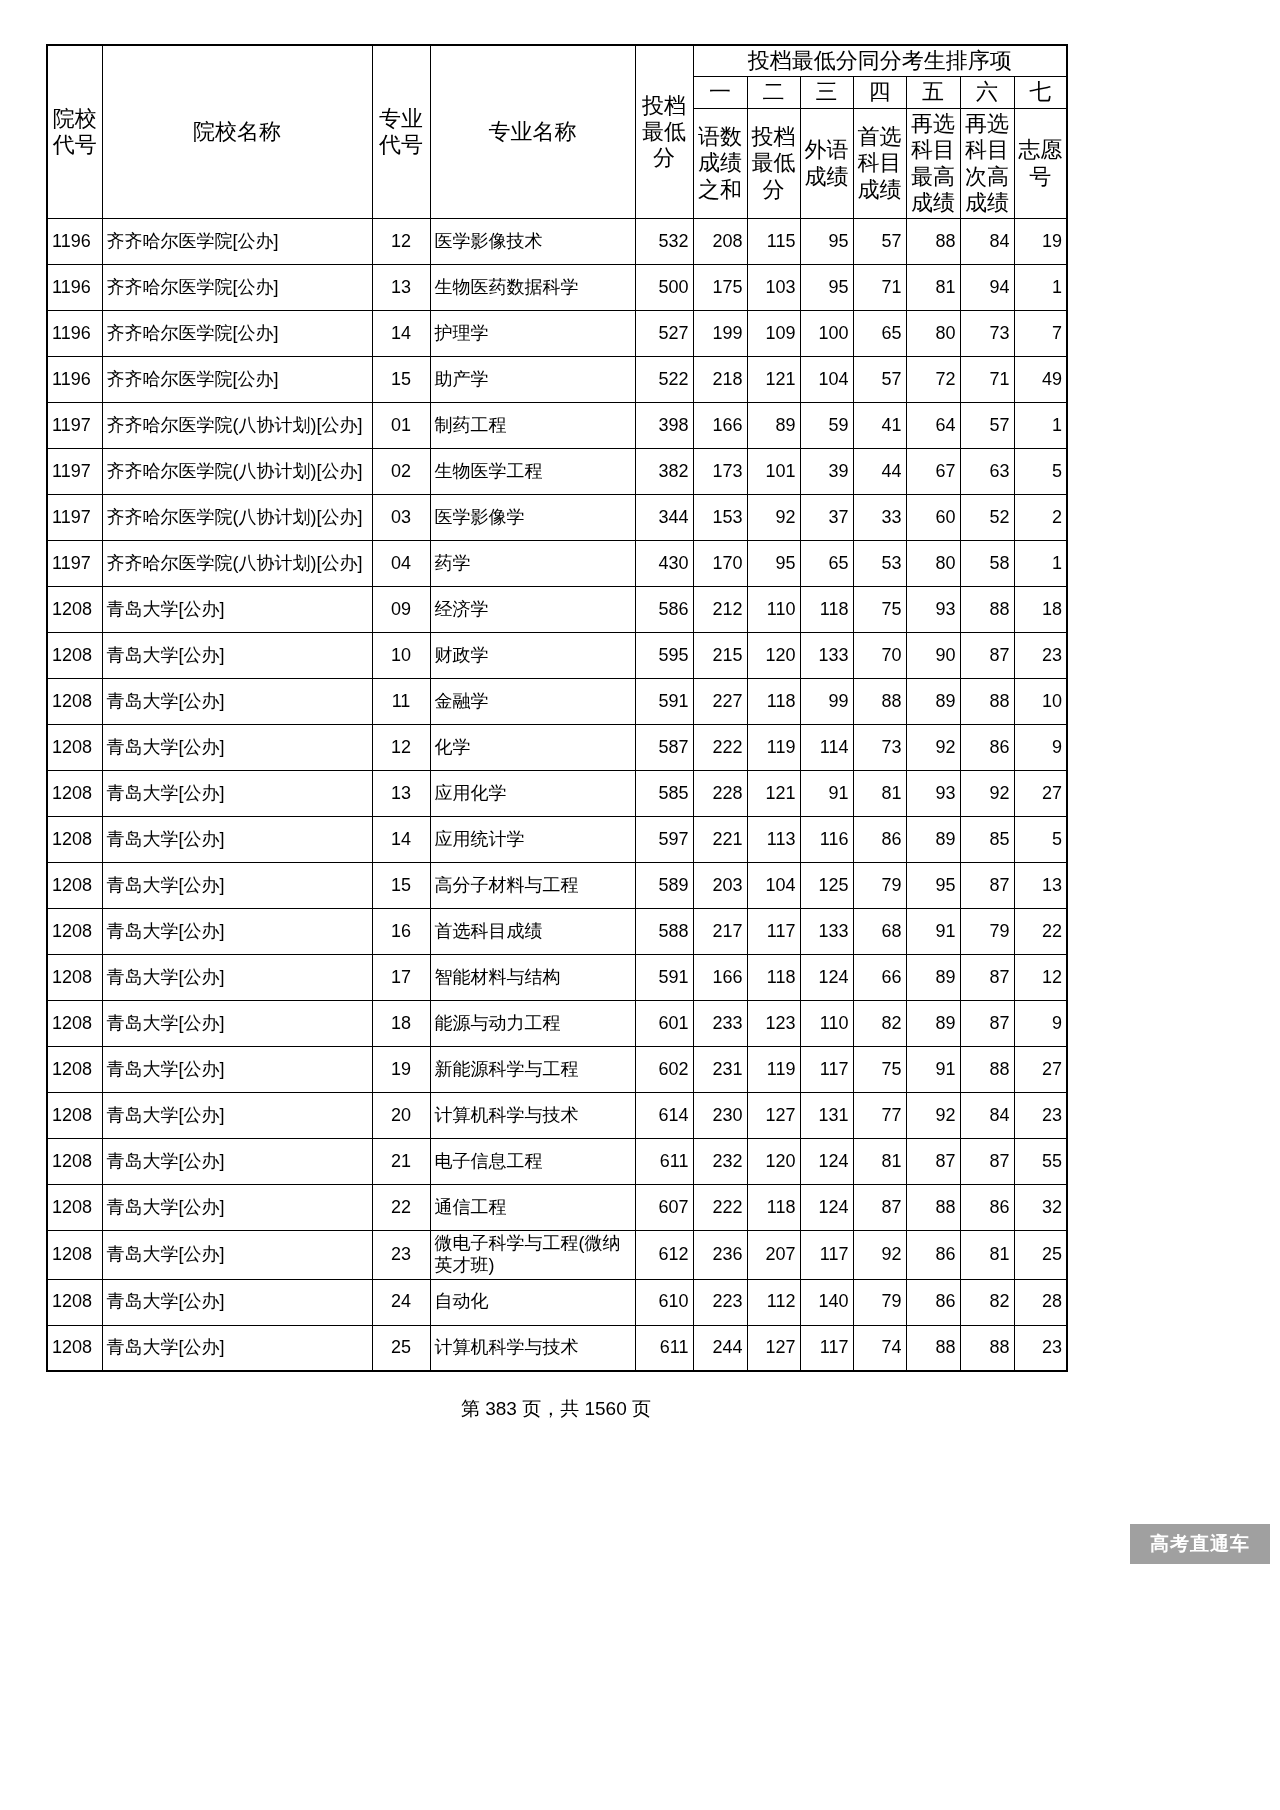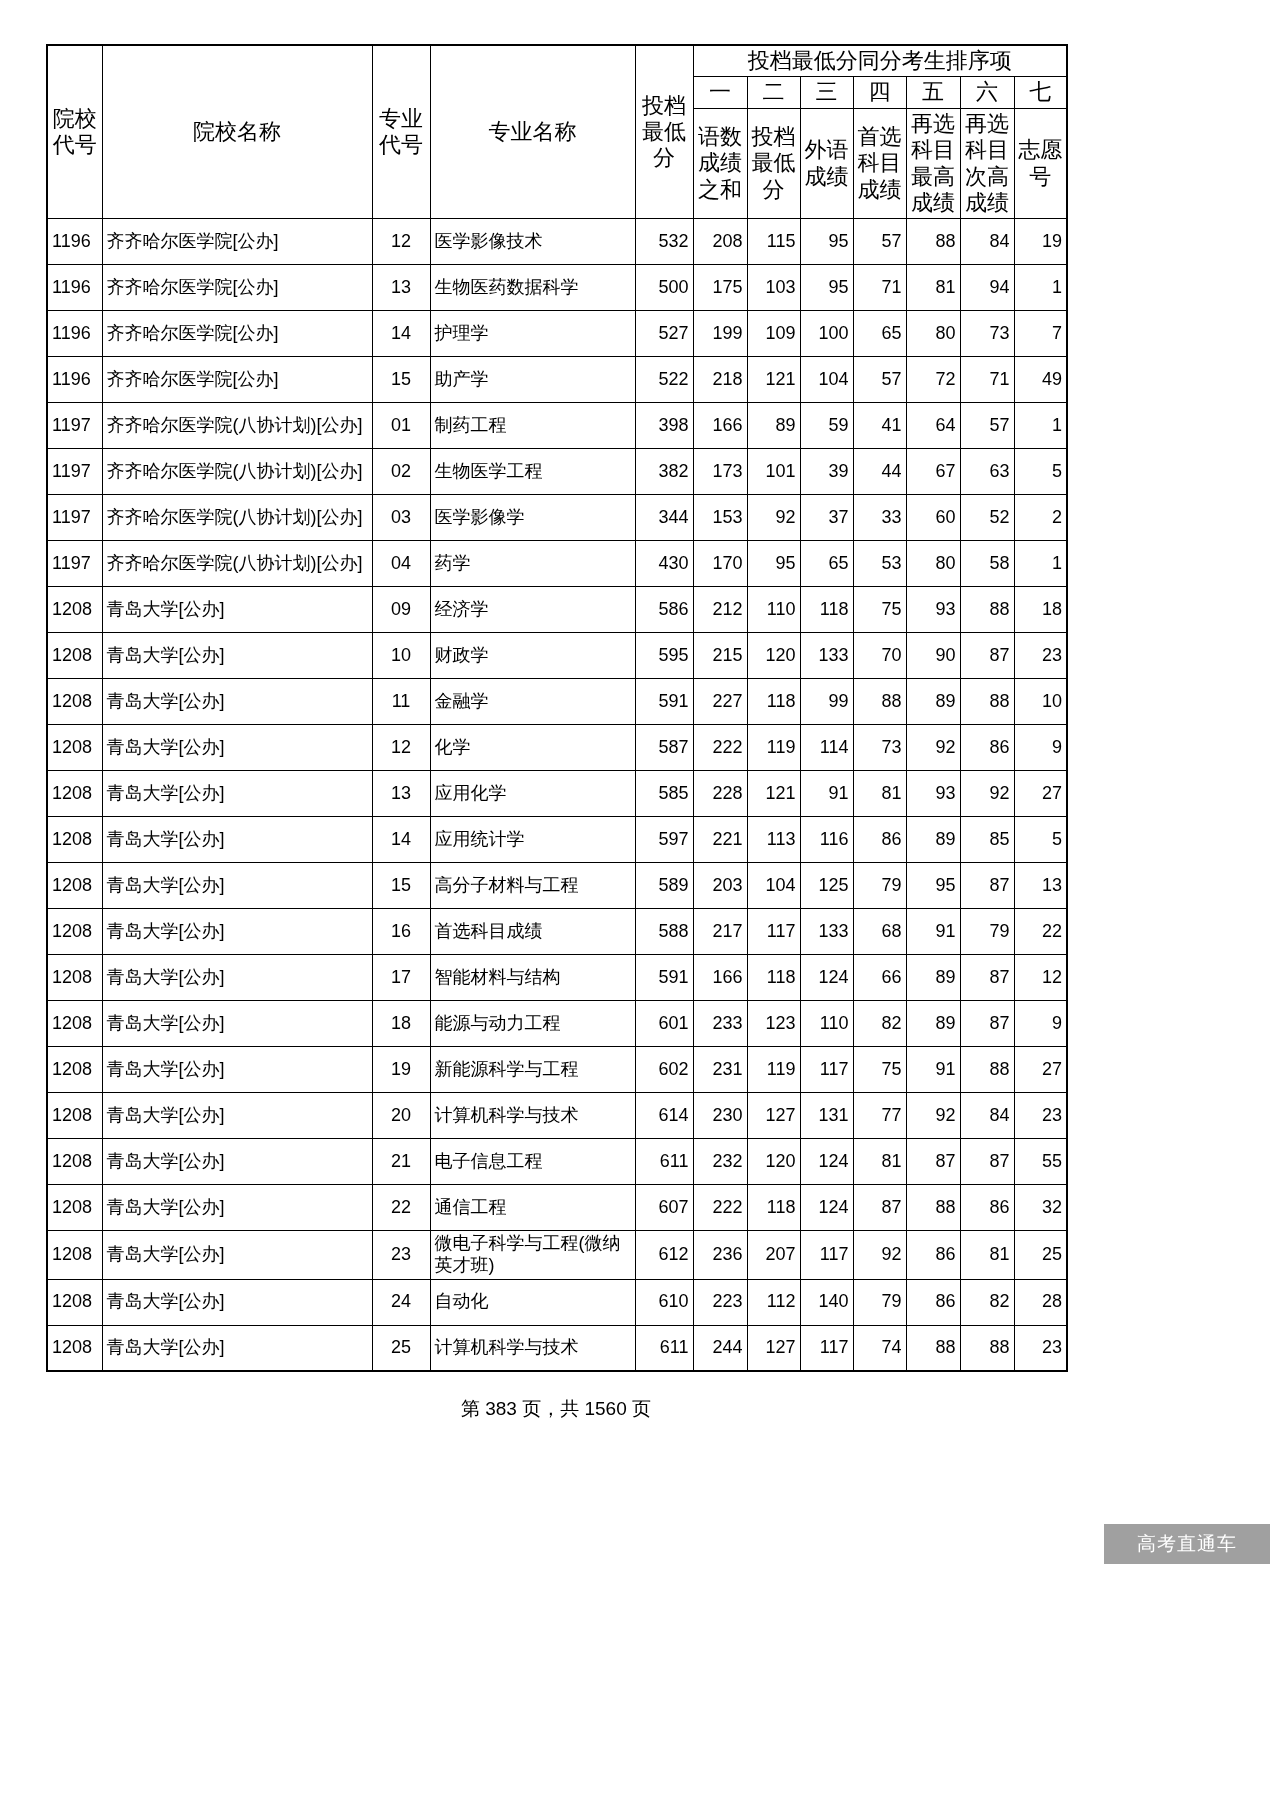--- a/index.html
+++ b/index.html
@@ -84,22 +84,23 @@
     margin-top: 24px;
     font-size: 19px;
   }
   .watermark {
     position: absolute;
     right: 10px;
     top: 1524px;
     background: #a0a0a0;
     color: #ffffff;
     font-size: 19px;
-    padding: 7px 33px;
+    padding: 7px 20px;
     letter-spacing: 1px;
+    font-weight: bold;
   }
 </style>
 </head>
 <body>
 
 <div class="page">
 
 
 
   <table class="adm">

